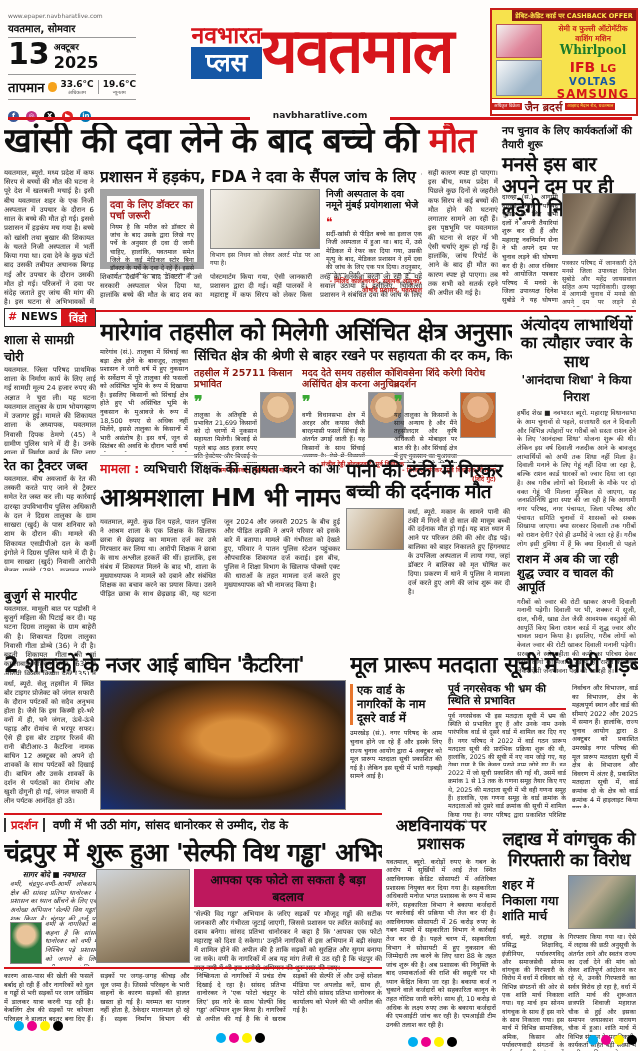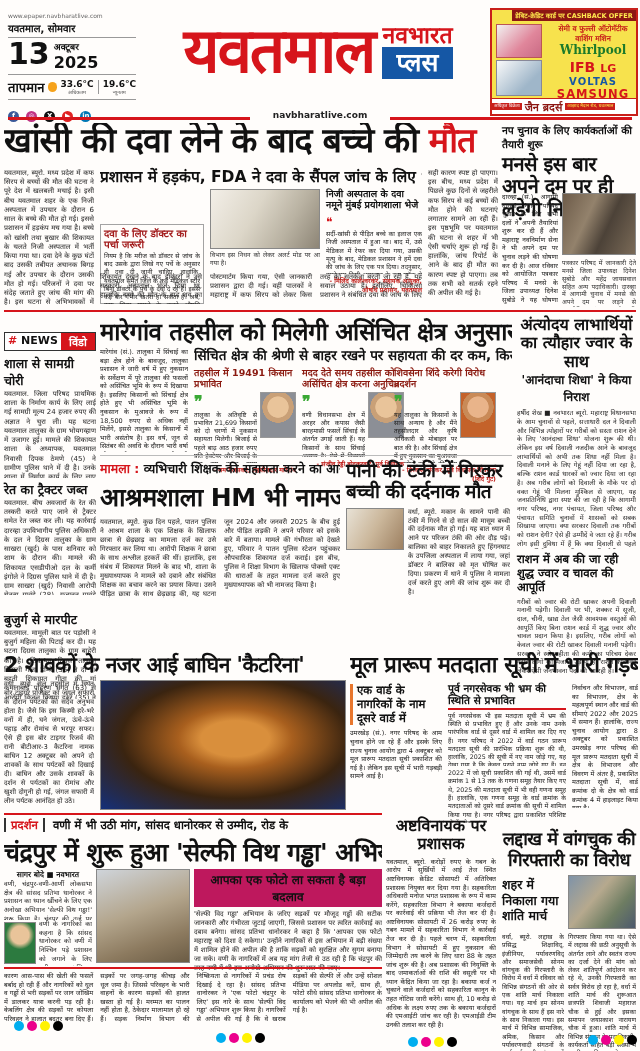--- a/index.html
+++ b/index.html
@@ -59,25 +59,25 @@
     <div style="margin-top:3px;">
       <span class="soc" style="background:#3b5998;">f</span>
       <span class="soc" style="background:#c13584;">◎</span>
       <span class="soc" style="background:#111;">X</span>
       <span class="soc" style="background:#e02424;">▶</span>
       <span class="soc" style="background:#0077b5;">in</span>
     </div>
   </div>
 
   <div class="abs" style="left:148px;top:20px;width:340px;display:flex;align-items:center;justify-content:center;">
-    <span style="font-size:62px;font-weight:bold;color:#d6151b;letter-spacing:-2px;line-height:1;">यवतमाल</span>
     <span style="margin-left:8px;text-align:center;">
       <span style="display:block;font-size:23px;font-weight:bold;color:#d6151b;line-height:1.05;">नवभारत</span>
       <span style="display:block;font-size:25px;font-weight:bold;color:#fff;background:#1557a5;padding:1px 8px;line-height:1.2;">प्लस</span>
     </span>
+    <span style="font-size:62px;font-weight:bold;color:#d6151b;letter-spacing:-2px;line-height:1;">यवतमाल</span>
   </div>
 
   <div class="abs" style="left:490px;top:8px;width:148px;height:108px;background:#f7e24d;border:2px solid #c8201a;">
     <div style="background:#8c1713;color:#ffe94e;font-size:6.5px;font-weight:bold;text-align:center;padding:1px 0;margin-left:20px;">डेबिट-क्रेडिट कार्ड पर CASHBACK OFFER</div>
     <div class="abs" style="left:4px;top:14px;width:52px;height:74px;">
       <div style="width:46px;height:34px;background:linear-gradient(135deg,#f2f2f2,#e0869b 60%,#c96a84);border:1px solid #b55;"></div>
       <div style="width:46px;height:36px;margin-top:2px;background:linear-gradient(135deg,#fafafa,#9fb6c9 70%);border:1px solid #889;"></div>
     </div>
     <div class="abs" style="left:58px;top:13px;width:86px;text-align:center;">
       <div style="font-size:7.5px;font-weight:bold;color:#c8201a;">सेमी व फुल्ली ऑटोमॅटीक</div>
@@ -100,21 +100,21 @@
   <div class="abs hrule" style="left:8px;top:117px;width:242px;height:3px;"></div>
   <div class="abs" style="left:255px;top:110px;width:130px;text-align:center;font-size:9px;font-weight:bold;color:#222;">navbharatlive.com</div>
   <div class="abs hrule" style="left:390px;top:117px;width:242px;height:3px;"></div>
 
   <div class="abs" style="left:4px;top:123px;width:494px;height:186px;">
     <div class="nowrap" style="font-size:34px;font-weight:bold;letter-spacing:-1px;line-height:1.05;">
       <span>खांसी की दवा लेने के बाद बच्चे की </span><span class="red">मौत</span>
     </div>
     <div class="abs body-txt" style="left:0;top:46px;width:90px;height:138px;">यवतमाल, ब्यूरो. मध्य प्रदेश में कफ सिरप से बच्चों की मौत की घटना ने पूरे देश में खलबली मचाई है। इसी बीच यवतमाल शहर के एक निजी अस्पताल में उपचार के दौरान 6 साल के बच्चे की मौत हो गई। इससे प्रशासन में हड़कंप मच गया है। बच्चे को खांसी तथा बुखार की शिकायत के चलते निजी अस्पताल में भर्ती किया गया था। दवा देने के कुछ घंटों बाद उसकी तबीयत अचानक बिगड़ गई और उपचार के दौरान उसकी मौत हो गई। परिजनों ने दवा पर संदेह जताते हुए जांच की मांग की है। इस घटना से अभिभावकों में चिंता का माहौल है।</div>
     <div class="abs nowrap" style="left:96px;top:42px;width:322px;font-size:15.5px;font-weight:bold;">प्रशासन में हड़कंप, FDA ने दवा के सैंपल जांच के लिए भेजे</div>
-    <div class="abs" style="left:96px;top:66px;width:104px;height:80px;border:1px solid #a3a3a3;padding:3px;margin-top:35px;">
+    <div class="abs" style="left:96px;top:66px;width:104px;height:80px;border:7px solid #a3a3a3;padding:3px;">
       <div style="font-size:10px;font-weight:bold;color:#a31d1d;line-height:1.1;margin-bottom:2px;">दवा के लिए डॉक्टर का पर्चा जरूरी</div>
       <div class="qb-txt" style="height:52px;overflow:hidden;">नियम है कि मरीज को डॉक्टर से जांच के बाद उसके द्वारा लिखे गए पर्चे के अनुसार ही दवा दी जानी चाहिए, हालांकि, यवतमाल समेत जिले के कई मेडिकल स्टोर बिना डॉक्टर के पर्चे के दवा दे रहे हैं। इससे कई बार गंभीर खतरा हो सकता है। अब, कफ सिरप मामले के चलते औषधि प्रशासन और स्वास्थ्य</div>
     </div>
     <div class="abs" style="left:206px;top:66px;width:110px;">
       <div class="photo" style="width:110px;height:60px;background:linear-gradient(120deg,#f3efe8,#dcd6c8 40%,#b9b2a2 70%,#8d8576);"></div>
       <div class="caption">विभाग इस निधन को लेकर अलर्ट मोड पर आ गया है।</div>
     </div>
     <div class="abs" style="left:322px;top:66px;width:96px;">
       <div style="font-size:9.5px;font-weight:bold;line-height:1.12;margin-bottom:1px;">निजी अस्पताल के दवा नमूने मुंबई प्रयोगशाला भेजे</div>
       <span class="red" style="font-size:12px;">❝</span>
@@ -128,21 +128,21 @@
   <div class="abs" style="left:502px;top:123px;width:134px;height:186px;">
     <div style="font-size:10.5px;font-weight:bold;">नप चुनाव के लिए कार्यकर्ताओं की तैयारी शुरू</div>
     <div style="font-size:20px;font-weight:bold;line-height:1.12;letter-spacing:-0.5px;margin-top:2px;">मनसे इस बार अपने दम पर ही लड़ेगी निर्वाचन</div>
     <div class="abs body-txt" style="left:0;top:70px;width:56px;height:112px;font-size:6.5px;">दारव्हा (सं.). आगामी दारव्हा नगर परिषद चुनाव के लिए सभी दलों ने अपनी तैयारियां शुरू कर दी हैं और महाराष्ट्र नवनिर्माण सेना ने भी अपने दम पर चुनाव लड़ने की घोषणा कर दी है। आज रविवार को आयोजित पत्रकार परिषद में मनसे के जिला उपाध्यक्ष दिनेश सुबोडे ने यह घोषणा की, उन्होंने कहा, दारव्हा नगर परिषद चुनाव में मनसे अध्यक्ष पद सहित सभी 22 नगरसेवक पदों पर अपने उम्मीदवार उतारेगी।</div>
     <div class="abs photo" style="left:60px;top:70px;width:74px;height:62px;background:linear-gradient(115deg,#6d5b49,#93826c 35%,#4c4238 60%,#7a6a57);"></div>
     <div class="abs caption" style="left:60px;top:134px;width:74px;height:48px;overflow:hidden;">पत्रकार परिषद में जानकारी देते मनसे जिला उपाध्यक्ष दिनेश सुबोडे और महेंद्र जायसवाल सहित अन्य पदाधिकारी। दारव्हा में आगामी चुनाव में मनसे की अपने दम पर लड़ने से राजनीतिक रंगत बढ़ने की संभावना है।</div>
   </div>
 
   <div class="abs hrule" style="left:4px;top:310px;width:632px;height:2px;"></div>
 
-  <div class="abs" style="left:4px;top:332px;width:92px;height:330px;">
+  <div class="abs" style="left:4px;top:308px;width:92px;height:330px;">
     <div style="display:flex;align-items:stretch;border:1px solid #333;">
       <span style="font-size:11px;font-weight:bold;padding:1px 3px;background:#fff;"><span class="red">#</span> <span>NEWS</span></span>
       <span style="font-size:11px;font-weight:bold;color:#fff;background:#d6151b;padding:1px 6px;flex:1;text-align:center;">विंडो</span>
     </div>
     <div style="margin-top:4px;">
       <div style="font-size:12.5px;font-weight:bold;">शाला से सामग्री चोरी</div>
       <div class="body-txt" style="height:88px;margin-top:1px;">यवतमाल. जिला परिषद प्राथमिक शाला के निर्माण कार्य के लिए लाई गई सामग्री मूल्य 24 हजार रुपए की अज्ञात ने चुरा ली। यह घटना यवतमाल तालुका के ग्राम भोयगव्हाण में उजागर हुई। मामले की शिकायत शाला के अध्यापक, यवतमाल निवासी दिपक ठेमणे (45) ने ग्रामीण पुलिस थाने में दी है। उनके शाला में निर्माण कार्य के लिए लाए गए लोहे की मेटल शीट, एंगल आदि 24 हजार 300 रुपए का माल अज्ञात ने चुरा लिया।</div>
     </div>
     <div style="margin-top:3px;">
       <div style="font-size:12.5px;font-weight:bold;">रेत का ट्रैक्टर जब्त</div>
@@ -152,21 +152,21 @@
       <div style="font-size:12.5px;font-weight:bold;">बुजुर्ग से मारपीट</div>
       <div class="body-txt" style="height:70px;margin-top:1px;">यवतमाल. मामूली बात पर पड़ोसी ने बुजुर्ग महिला की पिटाई कर दी। यह घटना दिग्रस तालुका के ग्राम बाहेरी की है। शिकायत दिग्रस तालुका निवासी गीता डोम्बे (36) ने दी है। बहती शिकायत गीता की मां कमलाबाई पोहुरण भगत (63) से आरोपी विजल किष्णा डठेरे (35) ने मामूली बात को लेकर विवाद किया।</div>
     </div>
   </div>
 
   <div class="abs" style="left:100px;top:314px;width:412px;height:140px;">
     <div class="nowrap" style="font-size:24px;font-weight:bold;letter-spacing:-0.5px;">मारेगांव तहसील को मिलेगी असिंचित क्षेत्र अनुसार सहायता</div>
     <div class="abs body-txt" style="left:0;top:34px;width:88px;height:104px;font-size:6.5px;">मारेगांव (सं.). तालुका में सिंचाई का बड़ा क्षेत्र होने के बावजूद, तालुका प्रशासन ने जारी वर्ष में हुए नुकसान के सर्वेक्षण में पूरे तालुका की फसलों को असिंचित भूमि के रूप में दिखाया है। इसलिए किसानों को सिंचाई क्षेत्र होते हुए भी असिंचित भूमि के नुकसान के मुआवजे के रूप में 18,500 रुपए से अधिक नहीं मिलेंगे, इससे तालुका के किसानों में भारी असंतोष है। इस वर्ष, जून से सितंबर की अवधि के दौरान भारी वर्षा और बाढ़ के कारण तालुका को भारी नुकसान हुआ। कपास, सोयाबीन, अरहर आदि फसलें बारिश में भीगकर सड़ गईं, जबकि कुछ किसानों की फसलें बह गईं, परंतु कुछ जगहों पर फसलें खड़ी हैं, लेकिन उत्पादन 50 प्रतिशत से नीचे आ गया है।</div>
     <div class="abs nowrap" style="left:94px;top:32px;width:318px;font-size:13.5px;font-weight:bold;">सिंचित क्षेत्र की श्रेणी से बाहर रखने पर सहायता की दर कम, किसानों में रोष</div>
     <div class="abs quote-box" style="left:94px;top:54px;width:102px;">
-      <h4>तहसील में 19491 किसान प्रभावित</h4>
+      <h4>तहसील में 25711 किसान प्रभावित</h4>
       <div class="headshot"></div>
       <span class="qmark">❞</span>
       <div class="qb-txt" style="height:52px;overflow:hidden;">तालुका के अतिवृष्टि से प्रभावित 21,699 किसानों को दो चरणों में नुकसान सहायता मिलेगी। बिजाई से पहले बाढ़ आठ हजार रुपए प्रति हेक्टेयर और बिजाई के बाद दस हजार रुपए किसानों के खाते में जमा किए जाएंगे। चूंकि तालुका में बागवानी विविध फसलें नहीं हैं, इसलिए सभी किसानों को असिंचित भूमि के लिए 18,500 रुपए की दर से सहायता मिलेगी।</div>
       <div class="attr">- राम मेलसकर, तहसीलदार मारेगांव</div>
     </div>
     <div class="abs quote-box" style="left:202px;top:54px;width:102px;">
       <h4>मदद देते समय तहसील को असिंचित क्षेत्र करना अनुचित</h4>
       <div class="headshot"></div>
       <span class="qmark">❞</span>
       <div class="qb-txt" style="height:46px;overflow:hidden;">वणी विधानसभा क्षेत्र में अरहर और कपास जैसी बारहमासी फसलें सिंचाई के अंतर्गत उगाई जाती हैं। यह किसानों के साथ सिंचाई अन्याय है। ऐसे में किसानों को सिंचाई क्षेत्र के लाभ से वंचित रखना उचित नहीं है, मैं इस संबंध में मुख्यमंत्री और पालकमंत्री से बात करूंगा।</div>
@@ -230,21 +230,21 @@
   </div>
 
   <div class="abs hrule" style="left:4px;top:813px;width:378px;height:1.5px;"></div>
 
   <div class="abs" style="left:4px;top:817px;width:378px;height:226px;">
     <div class="nowrap" style="font-size:11.5px;font-weight:bold;">
       <span style="border-left:2px solid #333;border-right:2px solid #333;padding:0 5px;color:#d6151b;">प्रदर्शन</span>
       <span style="margin-left:4px;">वणी में भी उठी मांग, सांसद धानोरकर से उम्मीद, रोड के</span>
     </div>
     <div class="nowrap" style="font-size:25px;font-weight:bold;letter-spacing:-0.5px;margin-top:2px;">चंद्रपुर में शुरू हुआ 'सेल्फी विथ गड्ढा' अभियान</div>
-    <div class="abs" style="left:0;top:52px;width:88px;">
+    <div class="abs" style="left:6px;top:52px;width:88px;font-style:italic;">
       <div style="font-size:7.5px;font-weight:bold;text-align:center;">सागर बोदे ■ नवभारत</div>
       <div class="body-txt" style="height:40px;margin-top:1px;font-size:6.6px;">वणी, चंद्रपुर-वणी-आर्णी लोकसभा क्षेत्र की सांसद प्रतिभा धानोरकर ने प्रशासन का ध्यान खींचने के लिए एक अनोखा अभियान 'सेल्फी विथ गड्ढा!' शुरू किया है। चंद्रपुर की तर्ज पर वणी में भी इस अभियान को जोरदार मांग उठने लगी है।</div>
       <div class="photo" style="float:left;width:32px;height:42px;margin:2px 3px 2px 0;background:radial-gradient(circle at 50% 30%, #e9c49a 0 28%, #2c7a3f 45% 100%);"></div>
       <div class="body-txt" style="height:46px;font-size:6.6px;">वणी के नागरिकों का कहना है कि सांसद धानोरकर को वणी में निश्चिन पड़े प्रशासन को जगाने के लिए इसी तरह का अभियान यहां भी शुरू करना चाहिए, वणी क्षेत्र में जगह-जगह गड्ढेनुमा सड़कों को लेकर नागरिकों में भारी आक्रोश है।</div>
     </div>
     <div class="abs photo" style="left:92px;top:52px;width:94px;height:94px;background:linear-gradient(160deg,#cfd4da,#b3a58c 45%,#8c7a5f 75%,#6b5c45);"></div>
     <div class="abs" style="left:190px;top:52px;width:188px;">
       <div style="font-size:12px;font-weight:bold;text-align:center;background:#be185d;padding:2px;">आपका एक फोटो ला सकता है बड़ा बदलाव</div>
       <div class="body-txt" style="height:74px;margin-top:3px;font-size:6.8px;">'सेल्फी विद गड्ढा' अभियान के जरिए सड़कों पर मौजूद गड्ढों की सटीक जानकारी और गंभीरता जुटाई जाएगी, जिससे प्रशासन पर त्वरित कार्रवाई का दबाव बनेगा। सांसद प्रतिभा धानोरकर ने कहा है कि 'आपका एक फोटो महाराष्ट्र को दिशा दे सकेगा।' उन्होंने नागरिकों से इस अभियान में बड़ी संख्या में शामिल होने की अपील की है ताकि सड़कों को सुरक्षित और सुगम बनाया जा सके। वणी के नागरिकों में अब यह मांग तेजी से उठ रही है कि चंद्रपुर की तरह वणी में भी इस अनोखे अभियान की शुरूआत की जाए।</div>
     </div>

